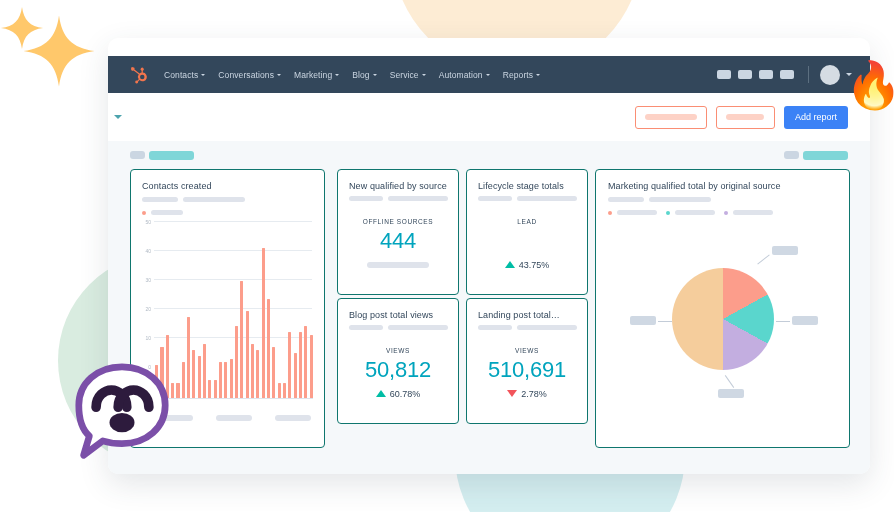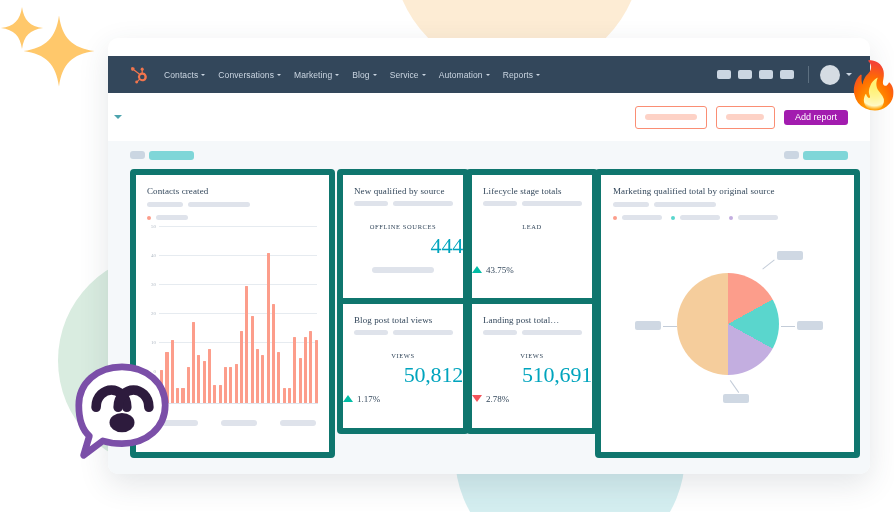--- a/index.html
+++ b/index.html
@@ -79,41 +79,41 @@
   .ghost-btn {
     height: 21px; border: 1px solid #fa8e74; border-radius: 3px;
     display: flex; align-items: center; justify-content: center; margin-right: 9px;
   }
   #ghost-btn-1 { width: 70px; }
   #ghost-btn-2 { width: 57px; }
   .ghost-bar { height: 6px; background: #fdd2c6; border-radius: 3px; }
   #ghost-bar-1 { width: 52px; }
   #ghost-bar-2 { width: 38px; }
   #add-report-btn {
-    height: 15px; padding: 0 11px; background: #a21caf; border-radius: 3px;
+    height: 23px; padding: 0 11px; background: #3b82f6; border-radius: 3px;
     color: #ffffff; font-size: 9px; display: flex; align-items: center;
     white-space: nowrap;
   }
 
   
   #dash {
     position: absolute; left: 0; top: 103px; width: 762px; height: 333px;
     background: #f5f8fa;
   }
   #dash-toolbar {
     position: absolute; left: 22px; top: 9px; right: 22px; height: 10px;
     display: flex; align-items: center; justify-content: space-between;
   }
   .pill-group { display: flex; align-items: center; }
   .pill-grey { width: 15px; height: 8px; background: #cbd6e2; border-radius: 3px; }
   .pill-teal { width: 45px; height: 9px; background: #7fd6d8; border-radius: 3px; margin-left: 4px; }
 
   .card {
     position: absolute; background: #ffffff;
-    border: 6px solid #0f766e; border-radius: 4px; font-family: Liberation Serif, serif;
+    border: 1px solid #0f766e; border-radius: 4px;
   }
   .card-title {
     color: #33475b; font-size: 9px; letter-spacing: .1px; white-space: nowrap;
   }
   .ph { background: #dfe3eb; border-radius: 3px; height: 5px; display: inline-block; }
 
   
   #card-contacts { left: 22px; top: 28px; width: 193px; height: 277px; }
   #contacts-title { position: absolute; left: 11px; top: 11px; }
   #contacts-ph-row { position: absolute; left: 11px; top: 27px; display: flex; gap: 5px; }
@@ -142,25 +142,25 @@
   #card-lifecycle    { left: 358px; top: 28px; }
   #card-blog         { left: 229px; top: 157px; }
   #card-landing      { left: 358px; top: 157px; }
   .kpi-title { position: absolute; left: 11px; top: 11px; }
   .kpi-ph-row { position: absolute; left: 11px; top: 26px; display: flex; gap: 5px; }
   .kpi-label {
     position: absolute; left: 0; right: 0; top: 48px; text-align: center;
     color: #33475b; font-size: 6.5px; letter-spacing: .6px;
   }
   .kpi-value {
-    position: absolute; left: 0; right: 0; top: 58px; text-align: right;
+    position: absolute; left: 0; right: 0; top: 58px; text-align: center;
     color: #00a4bd; font-size: 22px; font-weight: 400; letter-spacing: -.2px;
   }
   .kpi-delta {
-    position: absolute; left: 0; right: 0; top: 90px; 
+    position: absolute; left: 0; right: 0; top: 90px; text-align: center;
     font-size: 9px; color: #33475b;
   }
   .tri-up {
     display: inline-block; vertical-align: 0px; margin-right: 4px;
     border-left: 5px solid transparent; border-right: 5px solid transparent;
     border-bottom: 7.5px solid #00bda5;
   }
   .tri-down {
     display: inline-block; vertical-align: 0px; margin-right: 4px;
     border-left: 5px solid transparent; border-right: 5px solid transparent;
@@ -367,21 +367,21 @@
 
       <div class="card kpi-card" id="card-blog">
         <div class="card-title kpi-title">Blog post total views</div>
         <div class="kpi-ph-row">
           <i class="ph" style="width:34px"></i>
           <i class="ph" style="width:60px"></i>
         </div>
         <div class="kpi-label">VIEWS</div>
         <div class="kpi-value">50,812</div>
         <div class="kpi-delta">
-          <i class="tri-up"></i><span>1.17%</span>
+          <i class="tri-up"></i><span>60.78%</span>
         </div>
       </div>
 
       <div class="card kpi-card" id="card-landing">
         <div class="card-title kpi-title">Landing post total…</div>
         <div class="kpi-ph-row">
           <i class="ph" style="width:34px"></i>
           <i class="ph" style="width:60px"></i>
         </div>
         <div class="kpi-label">VIEWS</div>

